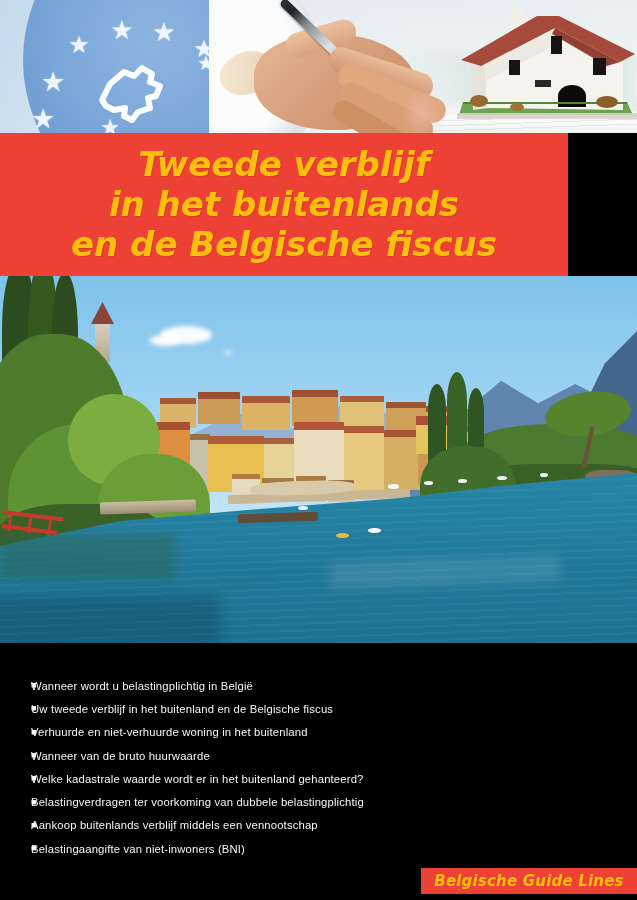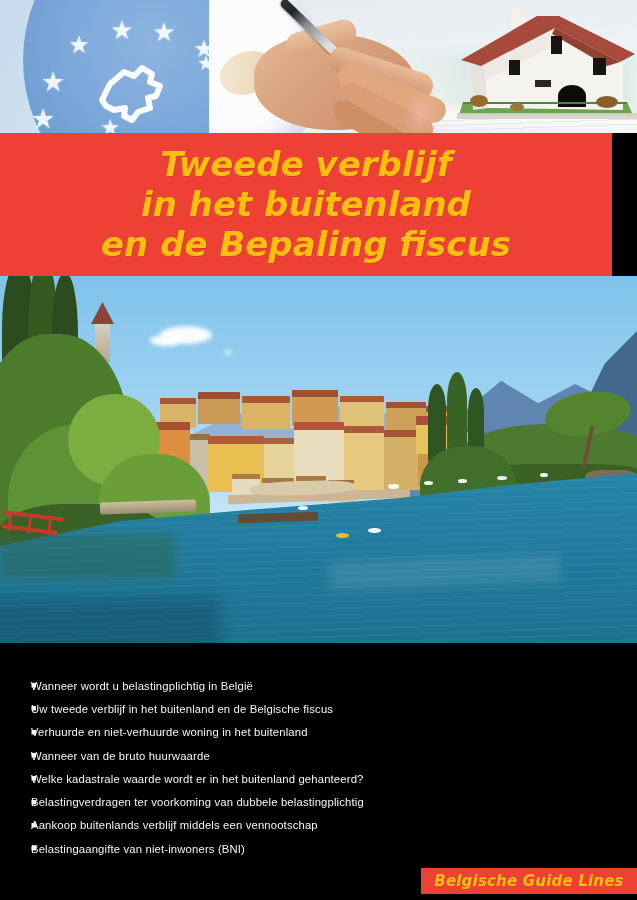--- a/index.html
+++ b/index.html
@@ -38,21 +38,21 @@
   .f1{left:118px;top:60px;width:108px;height:26px;border-radius:13px;transform:rotate(18deg);
       background:linear-gradient(180deg,#e9bb98,#d09371);}
   .f2{left:126px;top:81px;width:114px;height:25px;border-radius:13px;transform:rotate(22deg);background:#dfa87f;}
   .f3{left:126px;top:100px;width:102px;height:24px;border-radius:12px;transform:rotate(26deg);background:#d89e75;}
   .f4{left:120px;top:116px;width:84px;height:22px;border-radius:11px;transform:rotate(30deg);background:#cd8f63;}
   .blur-pink{left:193px;top:90px;width:38px;height:48px;filter:blur(3px);opacity:.75;
       background:radial-gradient(#efb9ad 0%,rgba(239,185,173,0) 70%);}
   .house-svg{left:248px;top:6px;}
 
   
-  .title-band{left:0;top:133px;width:612px;height:143px;background:#ee4136;}
+  .title-band{left:0;top:133px;width:568px;height:143px;background:#ee4136;}
   .title-text{position:absolute;left:0;top:0;width:100%;padding-top:11px;text-align:center;
       font-family:"DejaVu Sans",sans-serif;font-style:italic;font-weight:bold;
       font-size:34px;line-height:40px;color:#fbbf0d;text-shadow:1px 1px 0 rgba(150,40,0,.22);}
   .title-text div{position:static;}
 
   
   .lake{left:0;top:276px;width:637px;height:367px;overflow:hidden;
         background:linear-gradient(180deg,#7fc2ea 0%,#9ed3f2 35%,#c6e7f8 68%,#def1fb 100%);}
   .cloud{background:#fff;border-radius:50%;filter:blur(2px);opacity:.95;}
   .ridgeA{left:150px;top:110px;width:430px;height:95px;background:#8fa9cc;opacity:.8;
@@ -147,22 +147,22 @@
         <ellipse cx="22" cy="95" rx="9" ry="6" fill="#96692e"></ellipse>
         <ellipse cx="150" cy="96" rx="11" ry="6" fill="#8a5f28"></ellipse>
         <ellipse cx="60" cy="101" rx="7" ry="4" fill="#a07434"></ellipse>
       </svg>
     </div>
   </div>
 
   <div class="title-band">
     <div class="title-text">
       <div>Tweede verblijf</div>
-      <div>in het buitenland</div>
-      <div>en de Bepaling fiscus</div>
+      <div>in het buitenlands</div>
+      <div>en de Belgische fiscus</div>
     </div>
   </div>
 
   <div class="lake">
     <div class="cloud" style="left:160px;top:50px;width:52px;height:18px;"></div>
     <div class="cloud" style="left:150px;top:59px;width:30px;height:11px;"></div>
     <div class="cloud" style="left:224px;top:74px;width:8px;height:5px;opacity:.6;"></div>
     <div class="ridgeA"></div>
     <div class="ridgeB"></div>
     <div class="ridgeC"></div>

